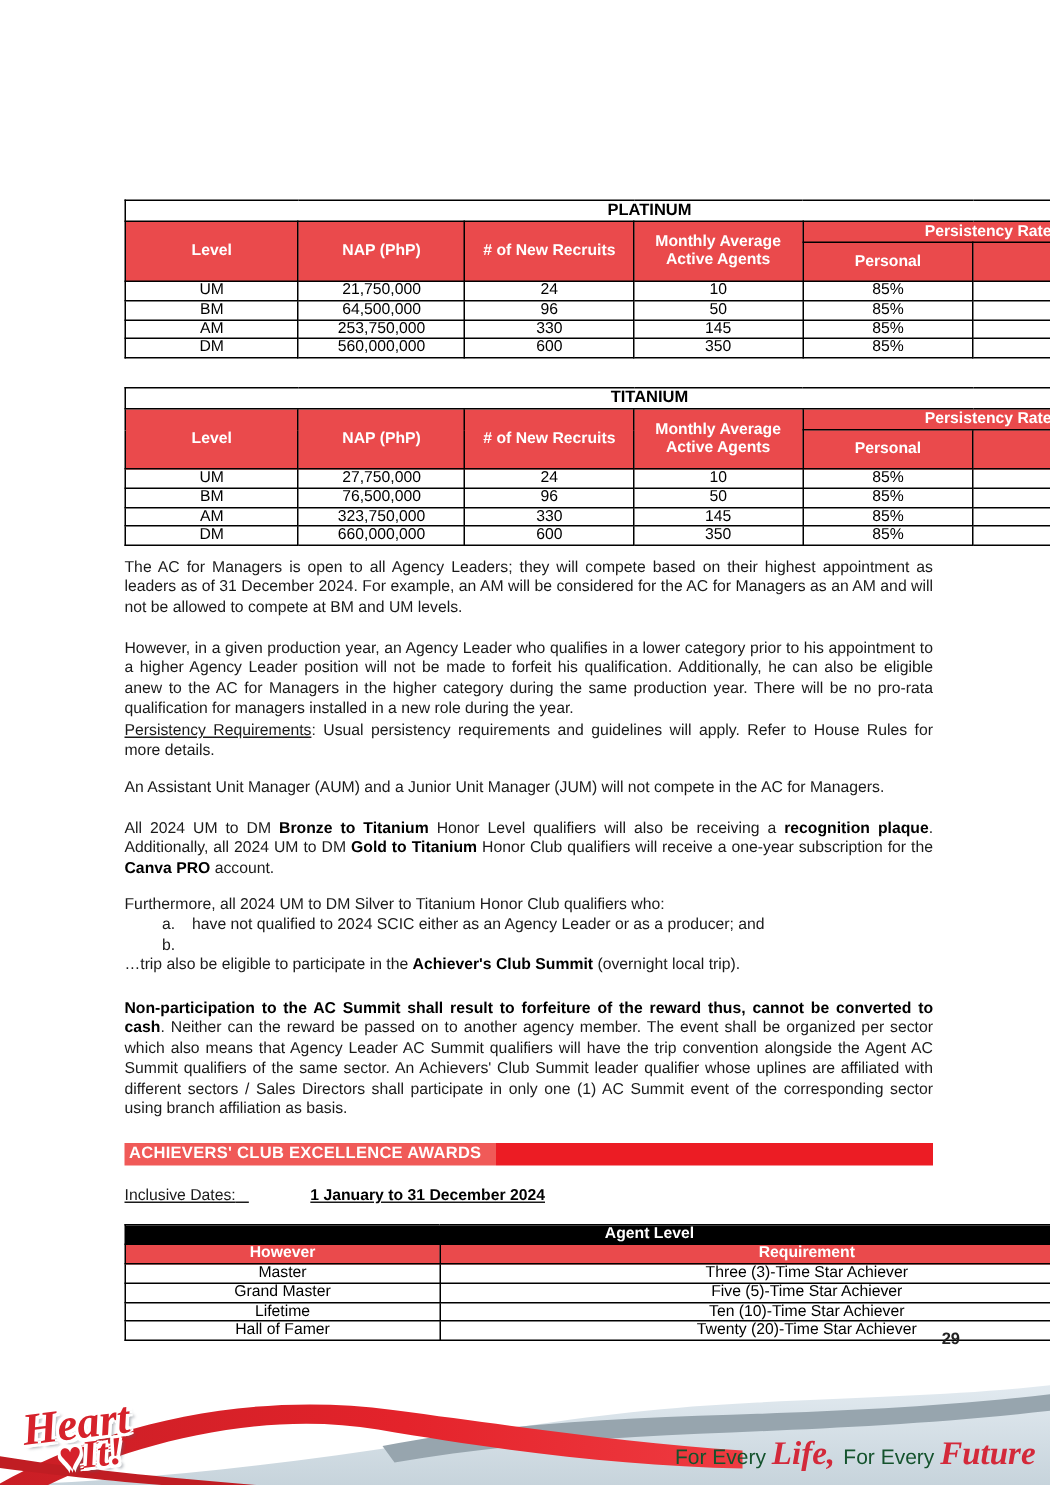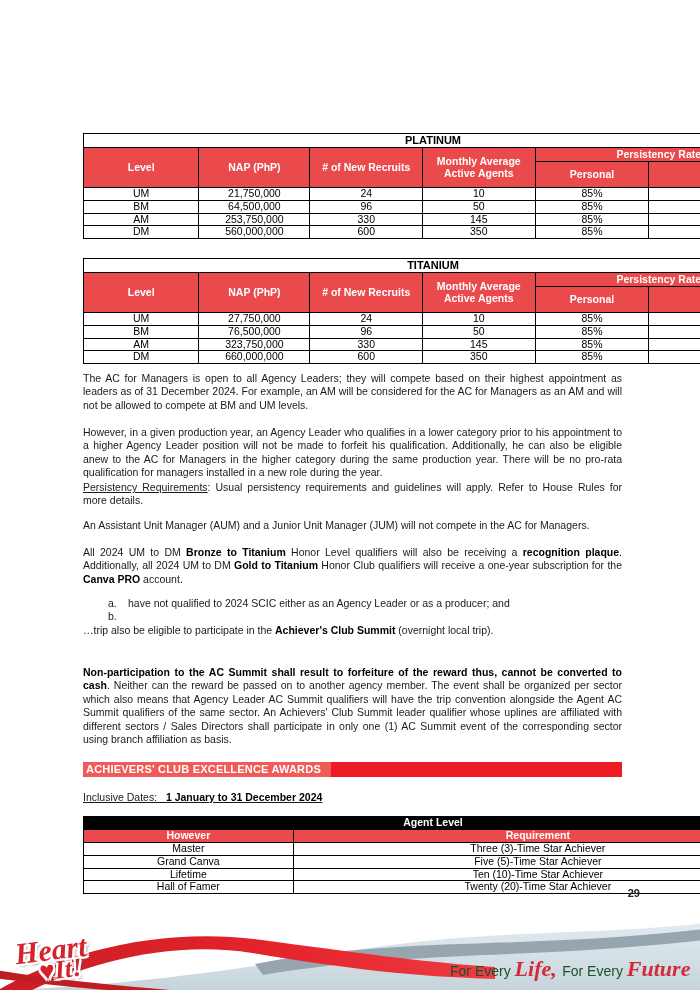--- a/index.html
+++ b/index.html
@@ -32,21 +32,21 @@
   .list-marker { width:20px; flex:none; }
 
   
   .banner {
     height:15px; line-height:15px; padding-left:3px;
     background:linear-gradient(90deg,#f05a58 0%,#f05a58 46%,#ec1c24 46%,#ec1c24 100%);
     color:#fff; font-weight:bold; font-size:11px; letter-spacing:.2px;
   }
 
   .inclusive { font-size:10.5px; color:#1a1a1a; text-decoration:underline; }
-  .inclusive b { color:#000; }
+  .inclusive b { color:#000;margin-left:41px; }
 
   .page-num { font-size:11px; color:#222; text-align:right;font-weight:bold; }
 
   
   .footer-svg { position:absolute; left:0; top:868px; width:700px; height:122px; }
   .heart-logo {
     position:absolute; left:16px; top:938px; transform:rotate(-7deg);
     font-family:"Liberation Serif", serif; font-style:italic; font-weight:bold;
     color:#d6222b; line-height:.78; z-index:3;
     text-shadow:-2px -2px 0 #fff, 2px -2px 0 #fff, -2px 2px 0 #fff, 2px 2px 0 #fff,
@@ -184,20 +184,21 @@
 
 <p class="para abs content-x" style="top:426px">However, in a given production year, an Agency Leader who qualifies in a lower category prior to his appointment to a higher Agency Leader position will not be made to forfeit his qualification.  Additionally, he can also be eligible anew to the AC for Managers in the higher category during the same production year. There will be no pro-rata qualification for managers installed in a new role during the year.</p>
 
 <p class="para abs content-x" style="top:481px"><span class="u">Persistency Requirements</span><span>: Usual persistency requirements and guidelines will apply. Refer to House Rules for more details.</span></p>
 
 <p class="para abs content-x" style="top:519px">An Assistant Unit Manager (AUM) and a Junior Unit Manager (JUM) will not compete in the AC for Managers.</p>
 
 <p class="para abs content-x" style="top:546px"><span>All 2024 UM to DM </span><b>Bronze to Titanium</b><span> Honor Level qualifiers will also be receiving a </span><b>recognition plaque</b><span>. Additionally, all 2024 UM to DM </span><b>Gold to Titanium</b><span> Honor Club qualifiers will receive a one-year subscription for the </span><b>Canva PRO</b><span> account.</span></p>
 
 <div class="para abs content-x" style="top:597px">
+  <div>Furthermore, all 2024 UM to DM Silver to Titanium Honor Club qualifiers who:</div>
   <div class="list-row">
     <span class="list-marker">a.</span>
     <span>have not qualified to 2024 SCIC either as an Agency Leader or as a producer; and</span>
   </div>
   <div class="list-row">
     <span class="list-marker">b.</span>
   </div>
   <div><span>…trip also be eligible to participate in the </span><b>Achiever's Club Summit</b><span> (overnight local trip).</span></div>
 </div>
 
@@ -218,21 +219,21 @@
   </tr>
   <tr>
     <td class="hdr-cell" style="height:13px">However</td>
     <td class="hdr-cell">Requirement</td>
   </tr>
   <tr class="tr-data">
     <td>Master</td>
     <td>Three (3)-Time Star Achiever</td>
   </tr>
   <tr class="tr-data">
-    <td>Grand Canva</td>
+    <td>Grand Master</td>
     <td>Five (5)-Time Star Achiever</td>
   </tr>
   <tr class="tr-data">
     <td>Lifetime</td>
     <td>Ten (10)-Time Star Achiever</td>
   </tr>
   <tr class="tr-data">
     <td>Hall of Famer</td>
     <td>Twenty (20)-Time Star Achiever</td>
   </tr>

